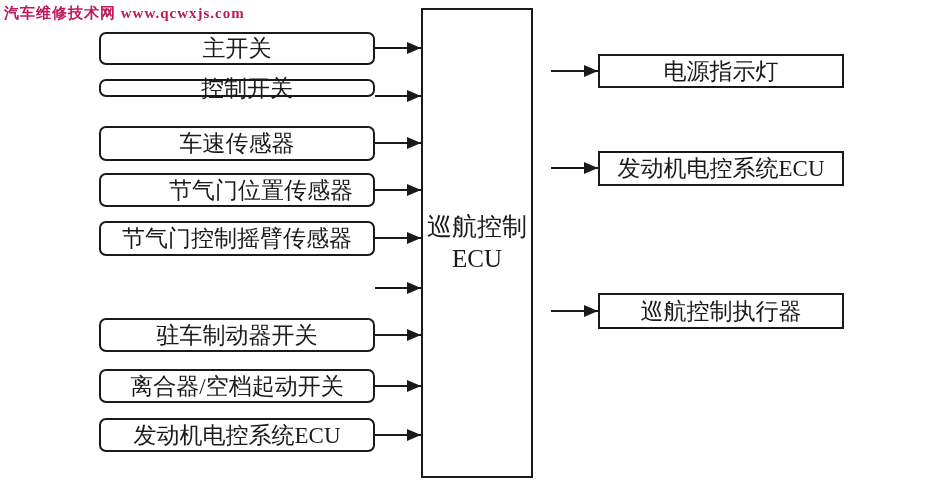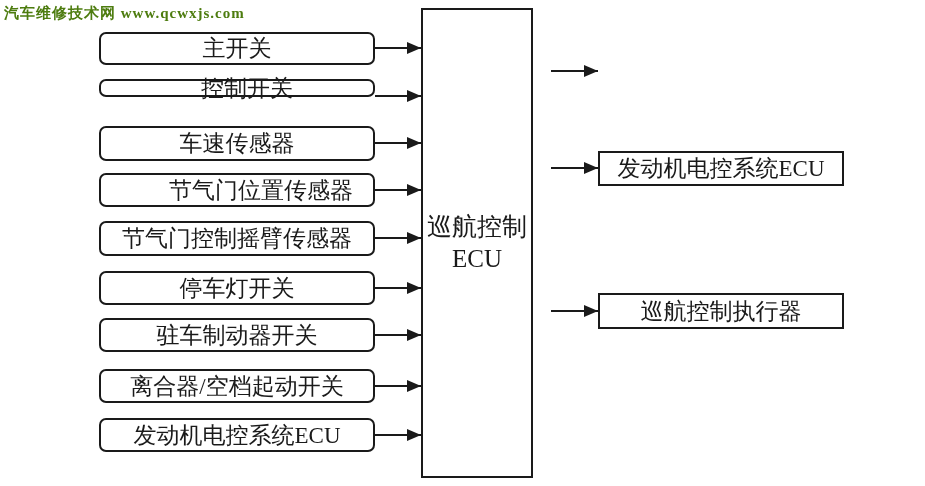--- a/index.html
+++ b/index.html
@@ -7,21 +7,21 @@
     position:relative;
     width:925px;height:486px;
     background:#ffffff;
     font-family:"Liberation Serif","DejaVu Serif",serif;
     color:#1a1a1a;
     overflow:hidden;
   }
   .watermark{
     position:absolute;left:4px;top:4px;
     font-size:15px;font-weight:bold;
-    color:#4d7c0f;
+    color:#be185d;
     text-shadow:1px 1px 0 #ffffff;
     letter-spacing:1px;
     white-space:nowrap;
   }
   .box{
     position:absolute;
     box-sizing:border-box;
     border:2px solid #1a1a1a;
     background:#ffffff;
     display:flex;align-items:center;justify-content:center;
@@ -67,23 +67,20 @@
     </div>
   <div class="box input-box" style="top:126px;height:35px;">
       <span>车速传感器</span>
     </div>
   <div class="box input-box" style="top:173px;height:34px;padding-left:48px;">
       <span>节气门位置传感器</span>
     </div>
   <div class="box input-box" style="top:221px;height:35px;text-align:center;">
       <span>节气门控制摇臂传感器</span>
     </div>
-  <div class="box input-box" style="top:271px;height:34px;">
-      <span>停车灯开关</span>
-    </div>
   <div class="box input-box" style="top:318px;height:34px;">
       <span>驻车制动器开关</span>
     </div>
   <div class="box input-box" style="top:369px;height:34px;">
       <span>离合器/空档起动开关</span>
     </div>
   <div class="box input-box" style="top:418px;height:34px;">
       <span>发动机电控系统ECU</span>
     </div>
 
@@ -99,20 +96,23 @@
 
   <div class="box center-box">
     <span>巡航控制</span>
     <span>ECU</span>
   </div>
 
   <div class="arrow arrow-out" style="top:70px;"></div>
   <div class="arrow arrow-out" style="top:167px;"></div>
   <div class="arrow arrow-out" style="top:310px;"></div>
 
+  <div class="box output-box" style="top:54px;height:34px;">
+      <span>电源指示灯</span>
+    </div>
   <div class="box output-box" style="top:151px;height:35px;">
       <span>发动机电控系统ECU</span>
     </div>
   <div class="box output-box" style="top:293px;height:36px;">
       <span>巡航控制执行器</span>
     </div>
 
 </div>
 
 </body></html>

